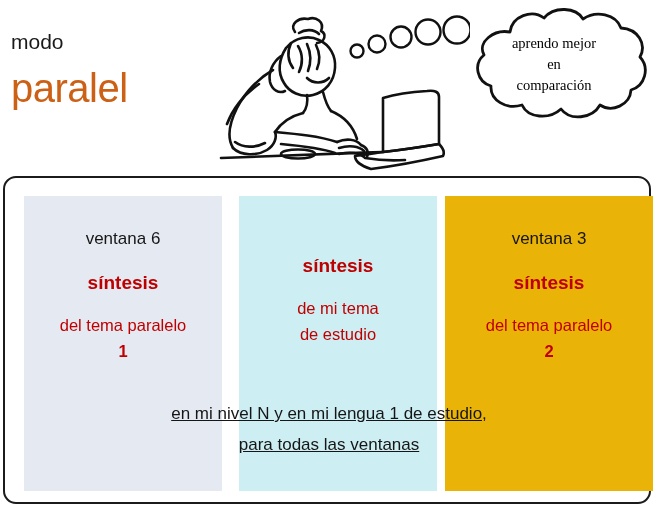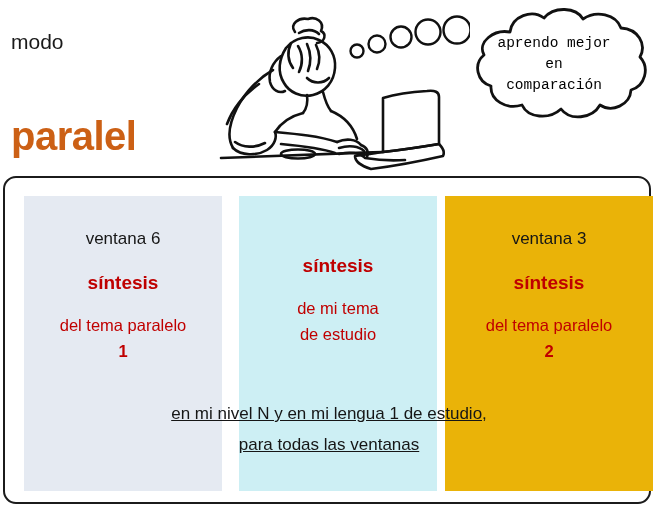--- a/index.html
+++ b/index.html
@@ -31,25 +31,24 @@
     font-weight: 400;
     color: #1a1a1a;
     letter-spacing: 0px;
     line-height: 1;
   }
   #title-paralel {
     position: absolute;
     left: 11px;
     top: 68px;
     font-size: 40px;
-    font-weight: 700;
+    font-weight: 400;
     color: #cc6015;
     line-height: 1;
     letter-spacing: -0.5px;
-    margin-top: 48px;
   }
 
   
   #illustration {
     position: absolute;
     left: 215px;
     top: 6px;
     width: 230px;
     height: 170px;
   }
@@ -73,21 +72,21 @@
   #thought-cloud svg { display: block; }
   .cloud-text {
     position: absolute;
     left: 474px;
     top: 33px;
     width: 160px;
     text-align: center;
     font-size: 14.5px;
     line-height: 21px;
     color: #000000;
-    font-family: Liberation Mono, monospace;
+    font-family: Liberation Serif, serif;
   }
   .cloud-text span { display: block; }
 
   
   #panel {
     position: absolute;
     left: 3px;
     top: 176px;
     width: 648px;
     height: 328px;

